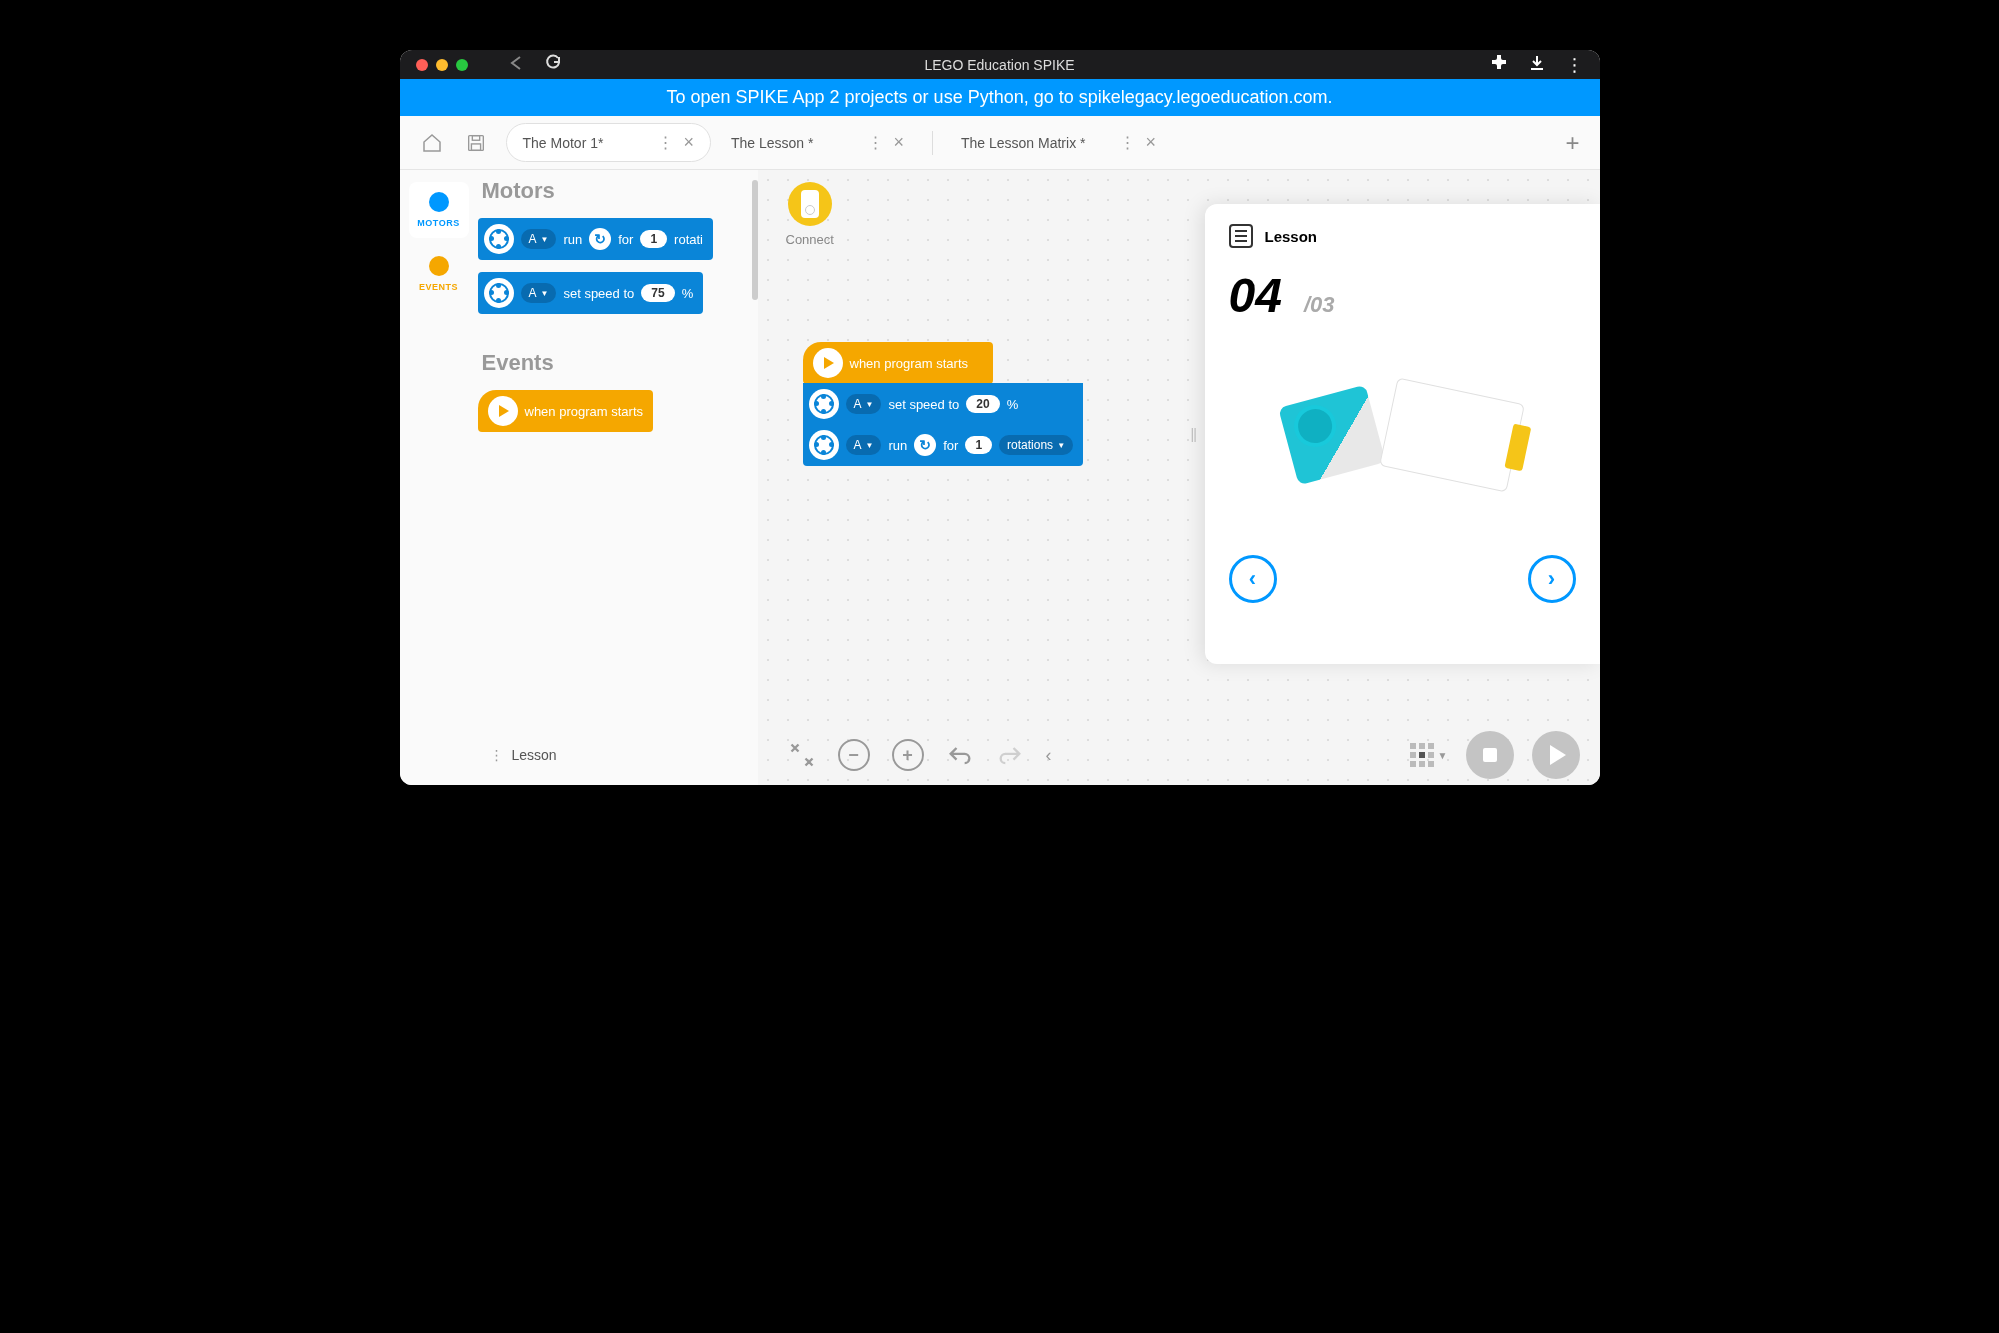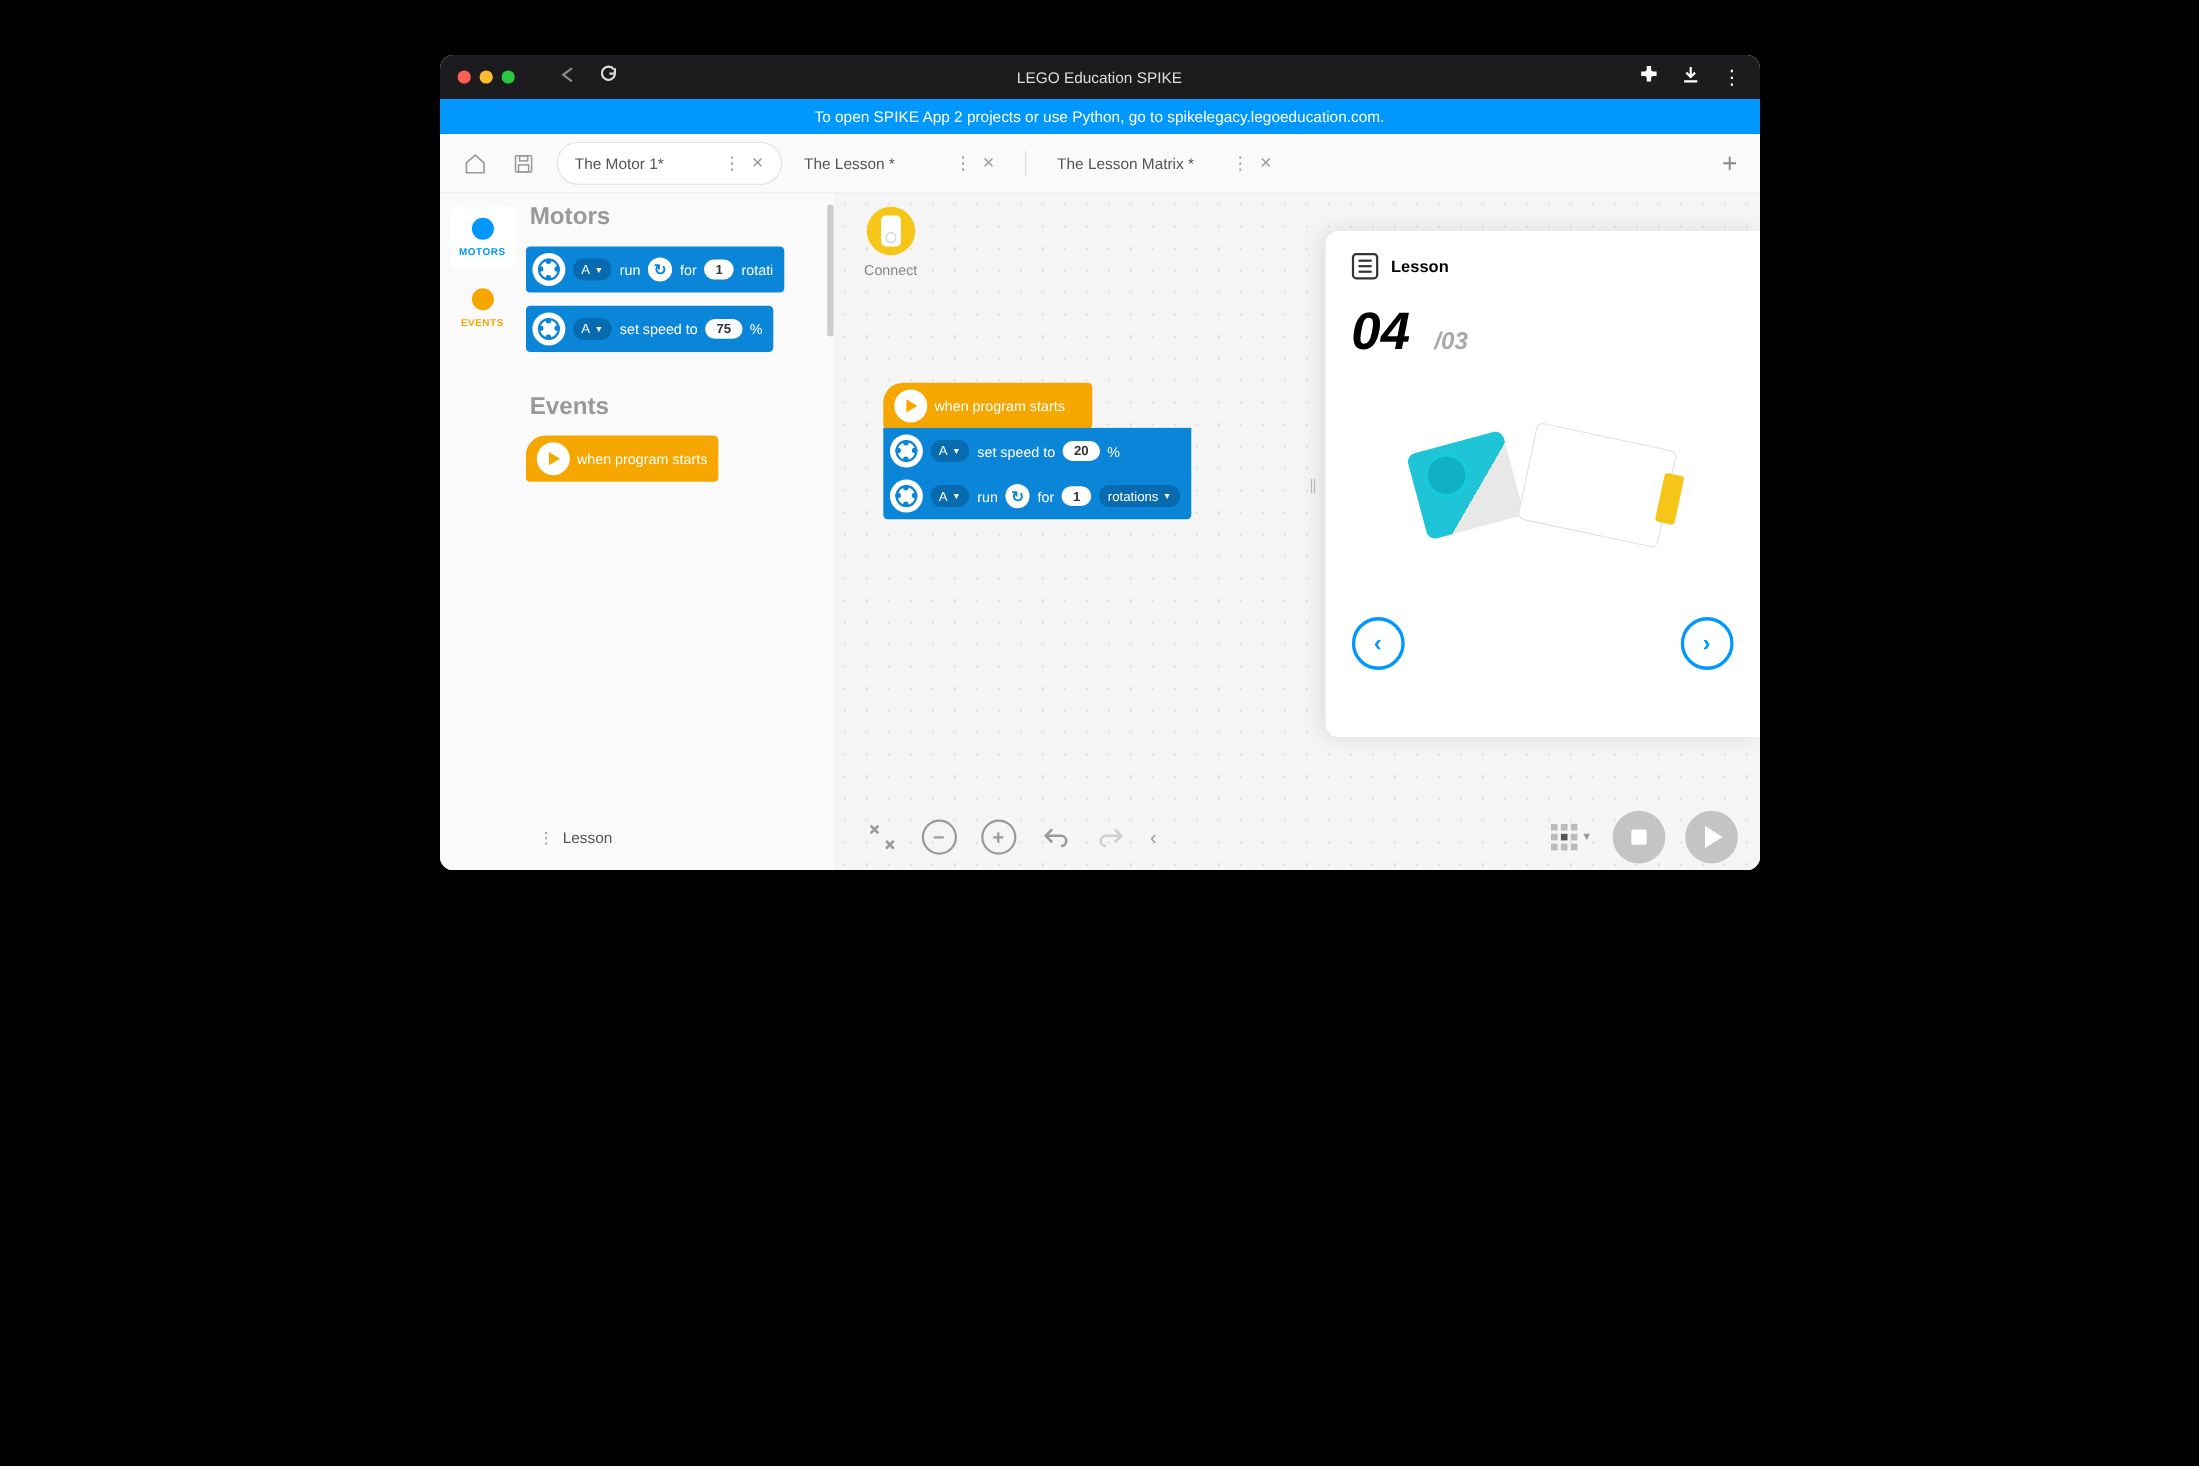--- a/index.html
+++ b/index.html
@@ -1,31 +1,31 @@
 <!DOCTYPE html>
 <html><head>
   <meta charset="utf-8">
   <style>
     * { margin: 0; padding: 0; box-sizing: border-box; font-family: -apple-system, BlinkMacSystemFont, 'Segoe UI', sans-serif; }
     body { background: #000; display: flex; justify-content: center; align-items: flex-start; padding: 50px 0; }
     .window { width: 1200px; background: #fff; border-radius: 12px; overflow: hidden; box-shadow: 0 20px 60px rgba(0,0,0,0.5); }
     
-    .titlebar { background: #1c1c1e; height: 40px; display: flex; align-items: center; padding: 0 16px; color: #fff; position: relative; gap: 16px; }
+    .titlebar { background: #1c1c1e; height: 29px; display: flex; align-items: center; padding: 0 16px; color: #fff; position: relative; gap: 16px; }
     .traffic-lights { display: flex; gap: 8px; }
     .traffic-light { width: 12px; height: 12px; border-radius: 50%; }
     .tl-red { background: #ff5f57; }
     .tl-yellow { background: #febc2e; }
     .tl-green { background: #28c840; }
     .tb-nav { display: flex; gap: 20px; margin-left: 24px; align-items: center; }
     .tb-nav-btn { color: #888; cursor: pointer; }
     .tb-title { position: absolute; left: 50%; transform: translateX(-50%); color: #ddd; font-size: 14px; }
     .tb-right { margin-left: auto; display: flex; gap: 20px; align-items: center; }
     .tb-icon { color: #fff; cursor: pointer; }
     
-    .banner { background: #0098ff; color: #fff; text-align: center; padding: 8px; font-size: 14px; font-weight: 500; }
+    .banner { background: #0098ff; color: #fff; text-align: center; padding: 8px; font-size: 18px; font-weight: 500; }
     
     .tabbar { display: flex; align-items: center; height: 54px; border-bottom: 1px solid #e5e5e5; background: #fafafa; padding: 0 10px; }
     .tabbar-btn { width: 44px; height: 44px; display: flex; align-items: center; justify-content: center; color: #888; cursor: pointer; }
     .tabs { display: flex; gap: 4px; margin-left: 8px; align-items: center; flex: 1; }
     .tab { display: flex; align-items: center; padding: 8px 16px; border-radius: 20px; gap: 12px; font-size: 14px; color: #555; cursor: pointer; }
     .tab.active { background: #fff; border: 1px solid #e0e0e0; }
     .tab-dots { color: #999; letter-spacing: -2px; font-size:16px;}
     .tab-close { color: #999; font-size: 18px; cursor: pointer; }
     .tab-sep { width: 1px; height: 24px; background: #ddd; margin: 0 8px; }
     .tabbar-add { margin-left: auto; font-size: 24px; color: #888; cursor: pointer; padding: 0 10px; }

